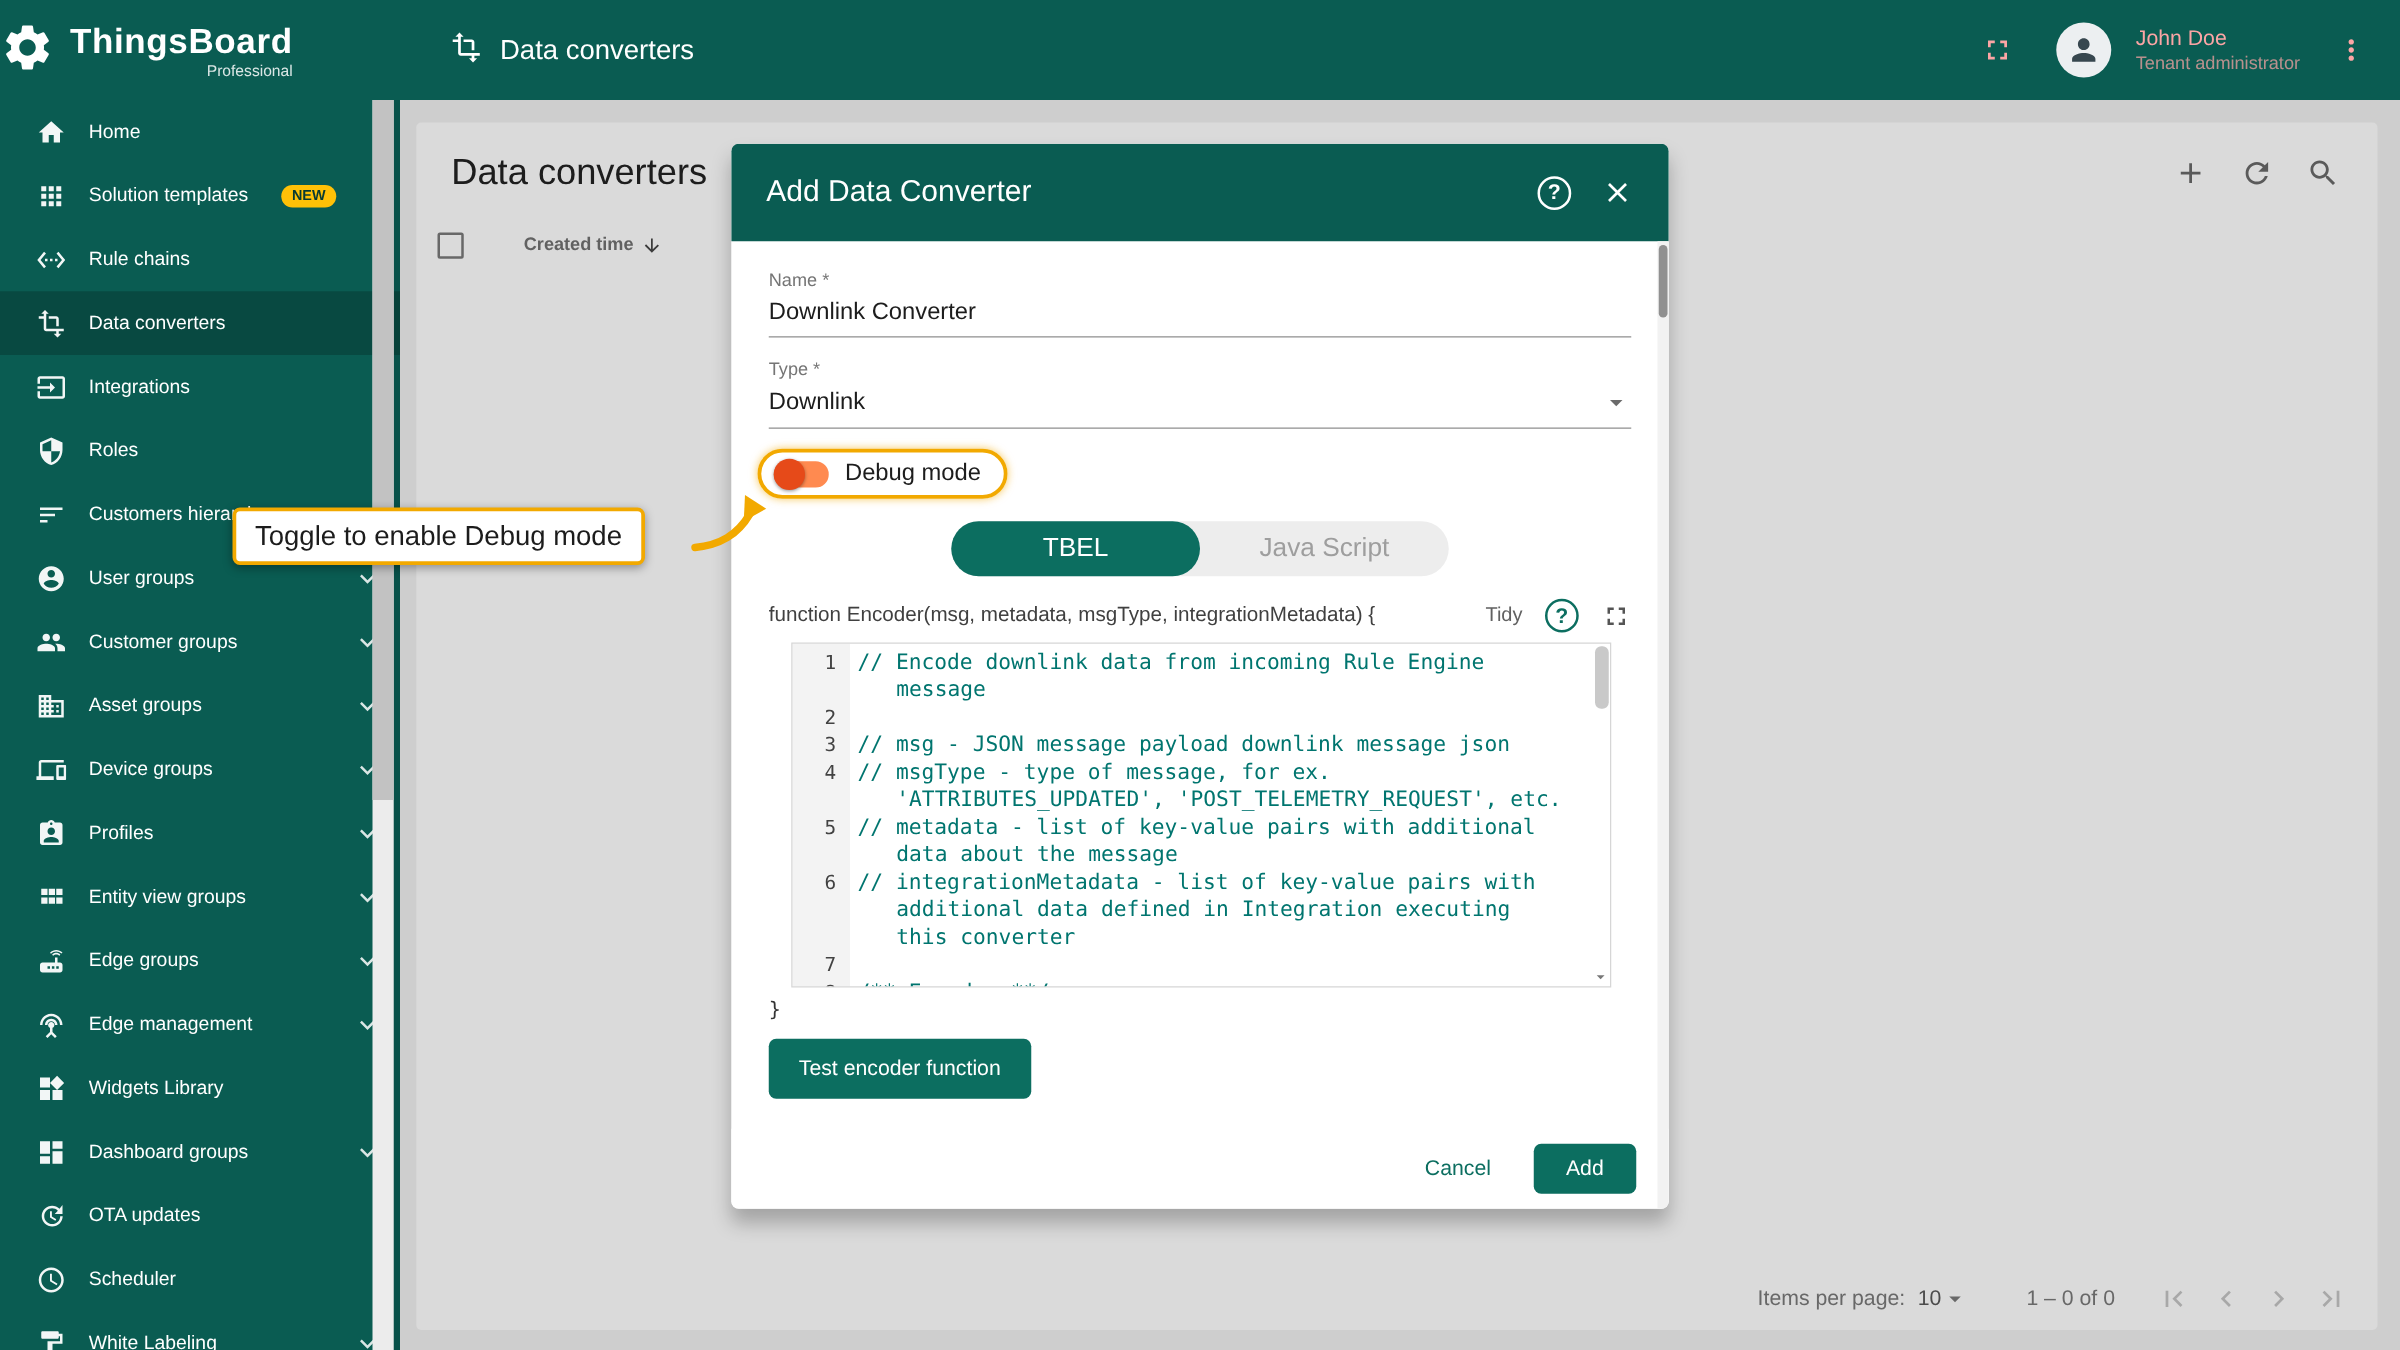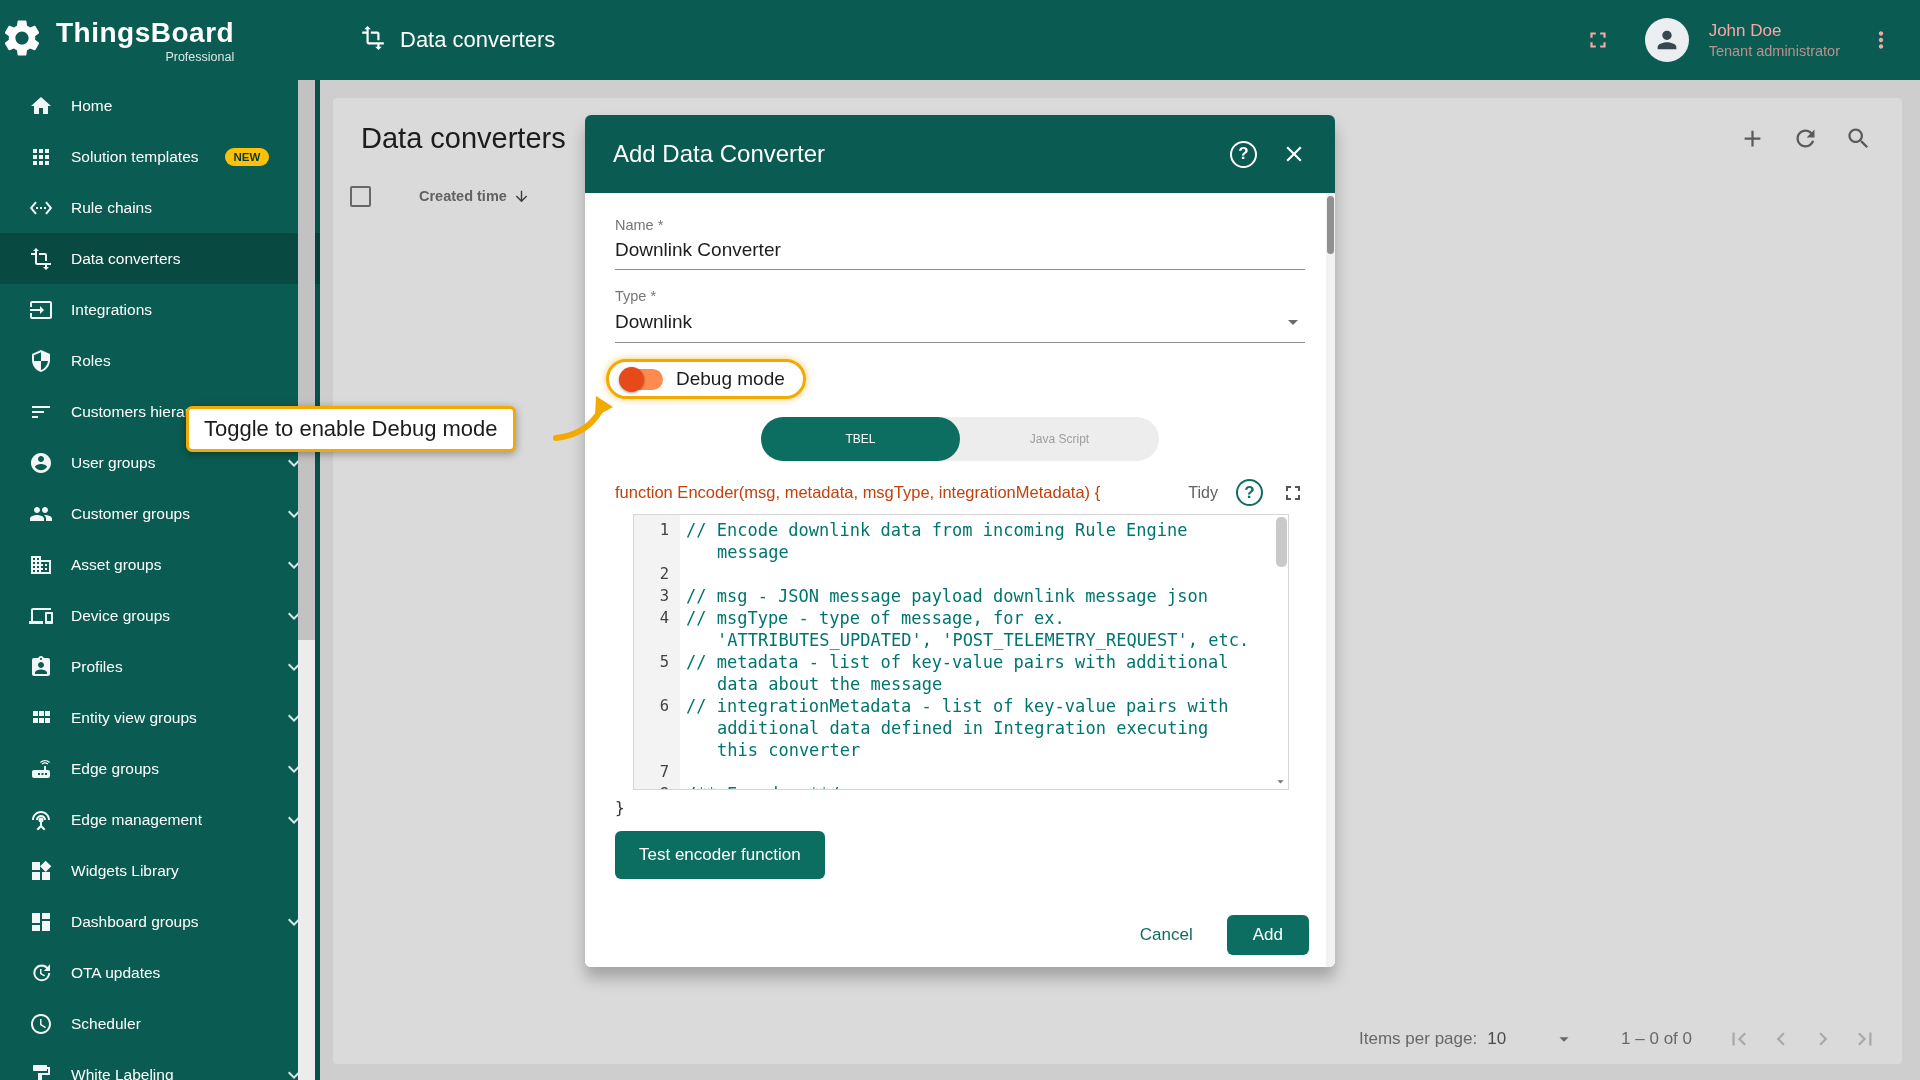--- a/index.html
+++ b/index.html
@@ -43,21 +43,21 @@
   .card-head { display:flex; align-items:center; padding:24px 30px 18px 28px; }
   .card-title { font-size:29px; font-weight:400; color:#212121; }
   .card-actions { margin-left:auto; display:flex; gap:26px; color:#666; }
   .ca-icon { cursor:pointer; display:flex; }
   .ca-icon svg { width:27px; height:27px; }
   .table-head { display:flex; align-items:center; height:46px; padding-left:17px; }
   .checkbox { width:21px; height:21px; border:2px solid #757575; border-radius:2px; cursor:pointer; }
   .th-label { margin-left:48px; font-size:14.5px; font-weight:bold; color:#6e6e6e; cursor:pointer; }
   .th-sort { margin-left:6px; color:#444; display:flex; cursor:pointer; }
   .paginator { position:absolute; right:24px; bottom:12px; display:flex; align-items:center; color:#757575; font-size:17px; }
-  .pg-select { display:flex; align-items:center; margin-left:10px; cursor:pointer; color:#555;gap:47px; }
+  .pg-select { display:flex; align-items:center; margin-left:10px; cursor:pointer; color:#555; }
   .pg-caret { display:flex; color:#757575; }
   .pg-range { margin-left:46px; }
   .pg-nav { display:flex; margin-left:34px; gap:16px; color:#bdbdbd; }
   .pg-nav span { display:flex; cursor:pointer; }
   .pg-nav svg { width:26px; height:26px; }
 
   .backdrop { position:absolute; left:315px; top:80px; right:0; bottom:0; background:rgba(0,0,0,0.11); z-index:45; }
 
   
   .modal { position:absolute; left:585px; top:115px; width:750px; height:852px; background:#fff; border-radius:6px; box-shadow:0 11px 15px rgba(0,0,0,.25); z-index:50; overflow:hidden; }
@@ -72,24 +72,24 @@
   .field label { display:block; font-size:14.5px; color:#757575; }
   .field-value { font-size:19px; color:#1d1d1d; padding:6px 0 8px; border-bottom:1px solid #8f8f8f; display:flex; align-items:center; }
   .field-value .sel-caret { margin-left:auto; color:#6b6b6b; display:flex; }
   .field + .field { margin-top:18px; }
   .debug-row { margin-top:16px; }
   .debug-ring { display:inline-flex; align-items:center; gap:13px; margin-left:-9px; padding:6px 18px 6px 10px; border:3px solid var(--callout); border-radius:24px; box-shadow:0 0 7px rgba(242,169,0,.65); }
   .toggle { position:relative; width:44px; height:21px; background:#ff8a50; border-radius:11px; cursor:pointer; }
   .knob { position:absolute; left:0px; top:-2px; width:25px; height:25px; border-radius:50%; background:var(--toggle); box-shadow:0 1px 3px rgba(0,0,0,.4); }
   .debug-label { font-size:19px; color:#1d1d1d; }
   .tabs { margin:18px auto 0; width:398px; height:44px; background:#ededed; border-radius:22px; display:flex; }
-  .tab { flex:1; display:flex; align-items:center; justify-content:center; font-size:12px; color:#9e9e9e; cursor:pointer;text-align:center; }
+  .tab { flex:1; display:flex; align-items:center; justify-content:center; font-size:21px; color:#9e9e9e; cursor:pointer;text-align:center; }
   .tab.active { background:var(--accent); color:#fff; border-radius:22px; font-weight:500; }
   .fn-row { margin-top:18px; display:flex; align-items:center; gap:18px; }
-  .fn-sig { flex:1; font-size:16.5px; color:#c2410c; }
+  .fn-sig { flex:1; font-size:16.5px; color:#404040; }
   .tidy { font-size:16px; color:#616161; cursor:pointer; }
   .fs-icon { color:#555; display:flex; cursor:pointer; }
   .fs-icon svg { width:24px; height:24px; }
   .editor { margin:8px 0 0 18px; width:656px; height:276px; border:1px solid #d6d6d6; position:relative; overflow:hidden; padding-top:4px; background:linear-gradient(to right,#f3f3f3 46px,#ffffff 46px); cursor:text; }
   .code-row { display:flex; }
   .ln { width:46px; flex:none; text-align:right; padding-right:11px; font-family:"DejaVu Sans Mono", monospace; font-size:15.5px; line-height:22px; color:#424242; }
   .code-text { font-family:"DejaVu Sans Mono", monospace; font-size:17px; line-height:22px; color:var(--code); white-space:pre-wrap; overflow-wrap:break-word; margin-left:6px; width:566px; padding-left:31px; text-indent:-31px; min-height:22px; }
   .ed-scroll { position:absolute; right:1px; top:2px; width:11px; height:calc(100% - 20px); }
   .ed-thumb { width:11px; height:50px; background:#c9c9c9; border-radius:5px; }
   .ed-down { position:absolute; right:0; bottom:0; color:#777; display:flex; }

